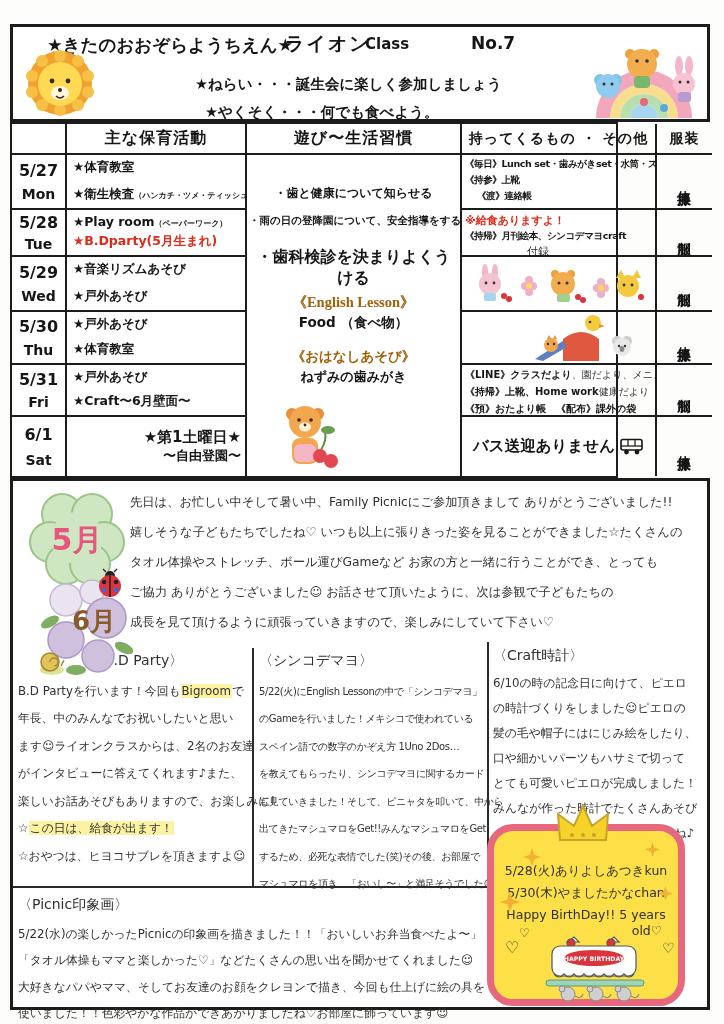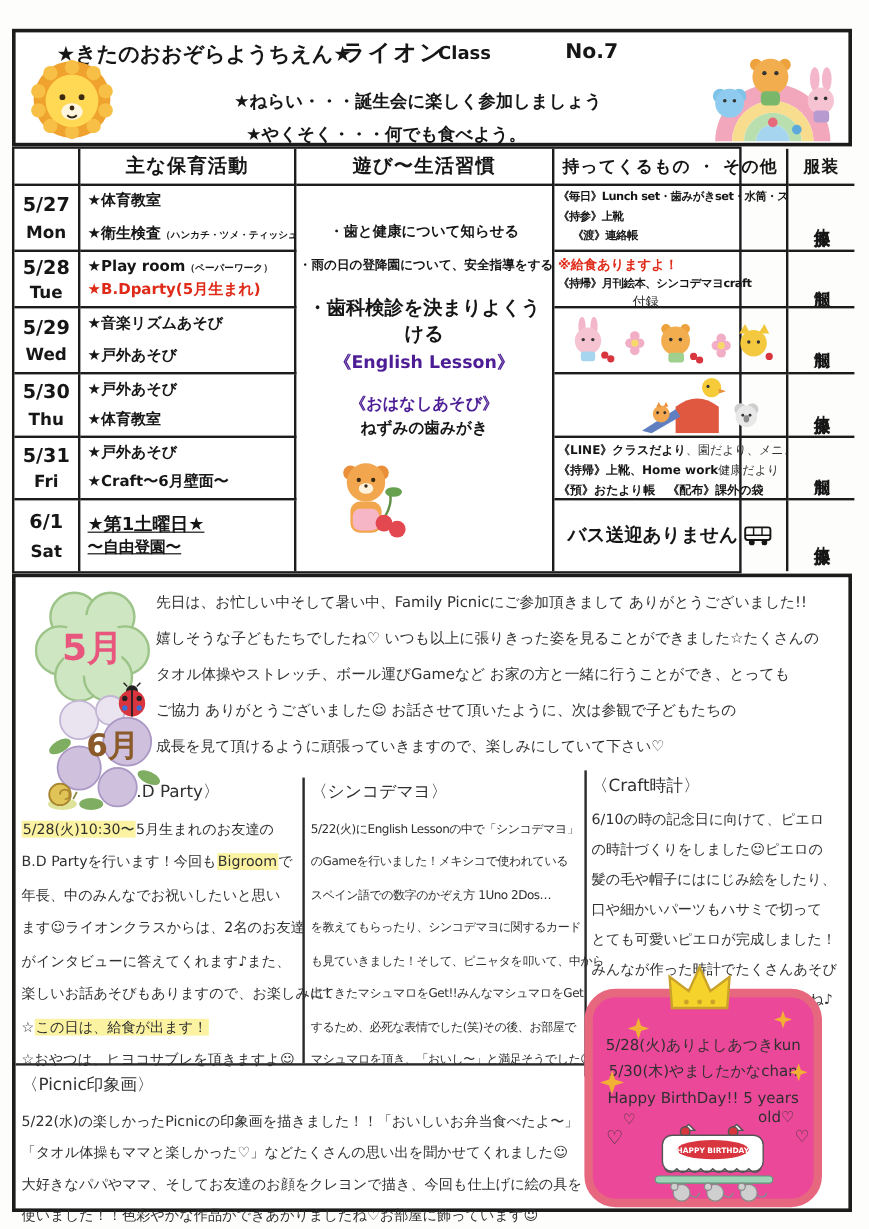--- a/index.html
+++ b/index.html
@@ -3,51 +3,51 @@
 <meta charset="utf-8">
 <style>
   html,body{margin:0;padding:0;}
   body{width:724px;height:1024px;position:relative;background:#fdfdfb;
        font-family:"DejaVu Sans",sans-serif;color:#161616;overflow:hidden;}
   .abs{position:absolute;}
   .b{font-weight:bold;}
   .hand{font-weight:400;color:#303030;}
   .nowrap{white-space:nowrap;}
   .red{color:#df2a18;}
-  .blue{color:#4c1d95;}
+  .blue{color:#a16207;font-family:Liberation Serif, serif;}
   .hl{background:#fbf3a1;padding:0 1px;}
   
   #hdr{left:10px;top:24px;width:700px;height:98px;border:3px solid #1c1c1c;box-sizing:border-box;background:#fff;}
   
   #tbl{left:10px;top:122px;width:608px;height:356px;border:2px solid #1c1c1c;box-sizing:border-box;
        display:grid;grid-template-columns:55px 180px 215px 195px 55px;
        grid-template-rows:31px 55px 47px 55px 53px 52px 59px;background:#fff;}
   .tc{border-right:2px solid #1c1c1c;border-bottom:2px solid #1c1c1c;box-sizing:border-box;overflow:hidden;position:relative;}
   .er{border-right:none!important;}
   .eb{border-bottom:none!important;}
   .th{display:flex;align-items:center;justify-content:center;font-weight:bold;font-size:15px;letter-spacing:1px;}
   .datec{display:flex;flex-direction:column;align-items:center;justify-content:space-evenly;font-weight:bold;}
   .datec .d1{font-size:16px;}
   .datec .d2{font-size:14px;}
   .actc{display:flex;flex-direction:column;justify-content:space-between;padding:4px 4px 5px 6px;font-weight:bold;font-size:12.5px;white-space:nowrap;}
   .note{font-size:8px;font-weight:bold;}
-  .ctr{justify-content:center;text-align:left;text-decoration:underline;}
+  .ctr{justify-content:center;text-align:right;}
   .playc{padding:0 2px;text-align:center;font-weight:bold;}
   .bringc{padding:3px 3px;font-weight:bold;font-size:10px;white-space:nowrap;}
   .clothc{display:flex;align-items:center;justify-content:center;}
   .vtext{writing-mode:vertical-rl;text-orientation:upright;font-weight:bold;font-size:13.5px;letter-spacing:2px;}
   
   #btm{left:10px;top:478px;width:700px;height:532px;border:3px solid #1c1c1c;box-sizing:border-box;background:#fff;}
   .introline{white-space:nowrap;font-size:12.3px;line-height:30px;}
   .sect-title{font-size:14px;margin-bottom:3px;}
   .hline{background:#2a2a2a;height:2px;}
   .vline{background:#2a2a2a;width:2px;}
   .para div{white-space:nowrap;}
   
-  #bday{left:487px;top:824px;width:198px;height:182px;border:7px solid #e7677f;border-radius:26px;box-sizing:border-box;background:#ec4899;z-index:2;}
+  #bday{left:487px;top:824px;width:198px;height:182px;border:7px solid #e7677f;border-radius:26px;box-sizing:border-box;background:#fde047;z-index:2;}
   .spark{color:#f2b135;z-index:3;}
   .heart{color:#3a3a3a;z-index:3;}
 </style>
 </head>
 <body>
 
 <div class="abs" id="hdr">
   <div class="abs b nowrap" style="left:34px;top:6px;font-size:17.5px;text-align:center;">★きたのおおぞらようちえん★</div>
   <div class="abs b nowrap" style="left:272px;top:4px;font-size:19px;letter-spacing:2px;">ライオン</div>
   <div class="abs b nowrap" style="left:352px;top:8px;font-size:15px;">Class</div>
@@ -159,20 +159,21 @@
   <div class="tc actc eb ctr" style="grid-area:7/2;font-size:15px;">
     <div>★第1土曜日★</div>
     <div style="font-size:13px;">〜自由登園〜</div>
   </div>
 
   <div class="tc playc eb" style="grid-area:2/3/8/4">
     <div style="margin-top:30px;font-size:12px;">・歯と健康について知らせる</div>
     <div style="margin-top:12px;font-size:10.5px;" class="nowrap">・雨の日の登降園について、安全指導をする</div>
     <div style="margin-top:19px;font-size:16px;">・歯科検診を決まりよくうける</div>
     <div class="blue" style="margin-top:4px;font-size:14.5px;">《English Lesson》</div>
+    <div style="margin-top:2px;font-size:13.5px;">Food （食べ物）</div>
     <div class="blue" style="margin-top:16px;font-size:13.5px;">《おはなしあそび》</div>
     <div style="margin-top:2px;font-size:13px;">ねずみの歯みがき</div>
     <svg style="margin-top:12px;margin-left:-90px;" width="62" height="78" viewBox="0 0 62 78">
       <circle cx="14" cy="16" r="6" fill="#e98f3a"></circle>
         <circle cx="40" cy="16" r="6" fill="#e98f3a"></circle>
       <circle cx="27" cy="24" r="16" fill="#f2a64e"></circle>
       <circle cx="21" cy="22" r="1.8" fill="#3a2a14"></circle>
         <circle cx="33" cy="22" r="1.8" fill="#3a2a14"></circle>
       <ellipse cx="27" cy="29" rx="6" ry="4.5" fill="#fff3dd"></ellipse>
         <circle cx="27" cy="27" r="1.4" fill="#3a2a14"></circle>
@@ -350,21 +351,20 @@
   <div class="introline">ご協力 ありがとうございました☺ お話させて頂いたように、次は参観で子どもたちの</div>
   <div class="introline">成長を見て頂けるように頑張っていきますので、楽しみにしていて下さい♡</div>
 </div>
 
 <div class="abs vline" style="left:252px;top:648px;height:238px;"></div>
 <div class="abs vline" style="left:487px;top:642px;height:255px;"></div>
 <div class="abs hline" style="left:13px;top:886px;width:474px;"></div>
 
 <div class="abs hand para" style="left:18px;top:647px;width:232px;font-size:11.8px;line-height:27.5px;">
   <div class="sect-title" style="margin-left:72px;">〈B.D Party〉</div>
-  <div><span class="hl">5/28(火)10:30〜</span><span>5月生まれのお友達の</span></div>
   <div><span>B.D Partyを行います！今回も</span><span class="hl">Bigroom</span><span>で</span></div>
   <div>年長、中のみんなでお祝いしたいと思い</div>
   <div>ます☺ライオンクラスからは、2名のお友達</div>
   <div>がインタビューに答えてくれます♪また、</div>
   <div>楽しいお話あそびもありますので、お楽しみに!</div>
   <div><span>☆</span><span class="hl">この日は、給食が出ます！</span></div>
   <div>☆おやつは、ヒヨコサブレを頂きますよ☺</div>
 </div>
 
 <div class="abs hand para" style="left:259px;top:647px;width:226px;font-size:10px;letter-spacing:-0.4px;line-height:27.5px;">

